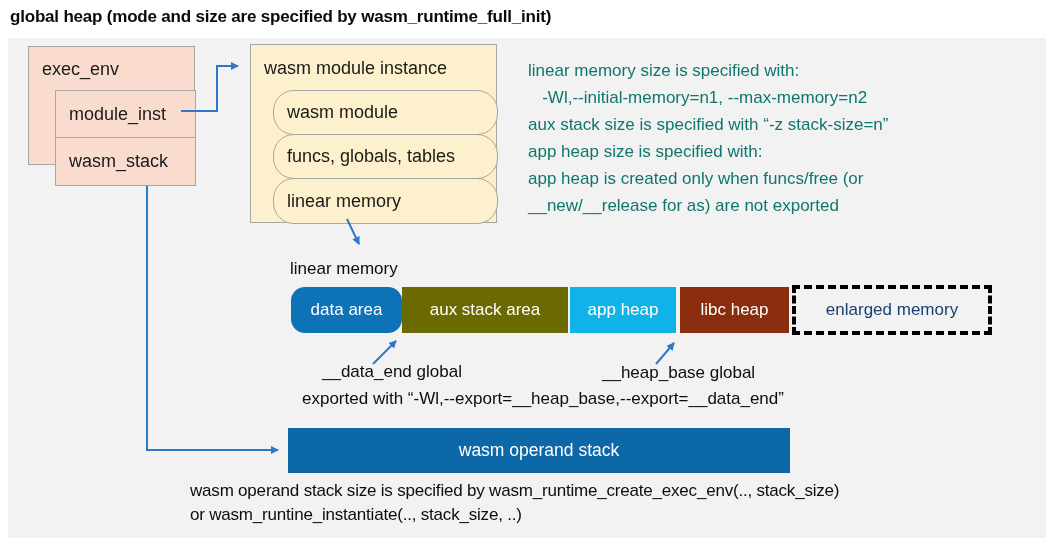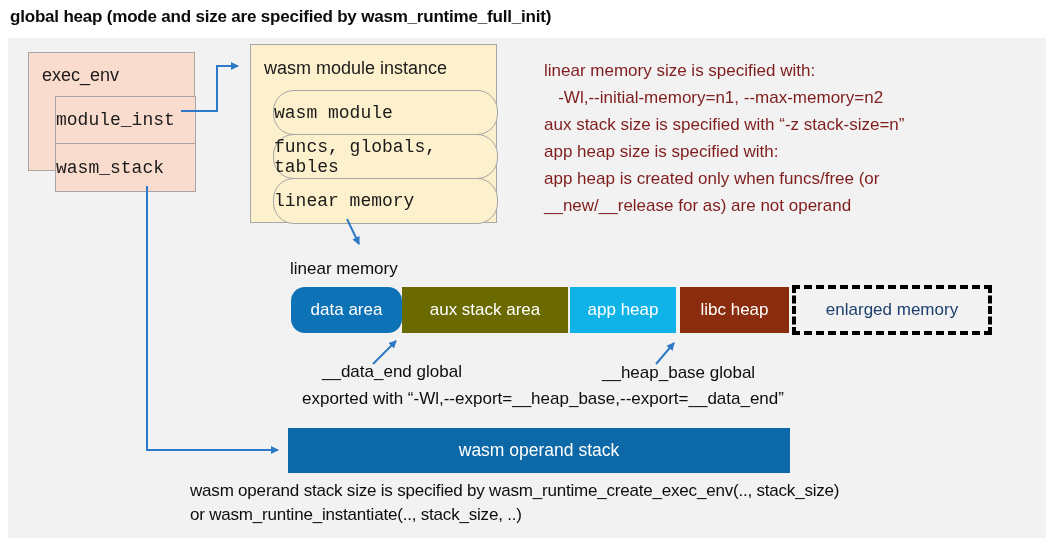--- a/index.html
+++ b/index.html
@@ -41,45 +41,45 @@
   .box-header {
     position: absolute;
     left: 0; top: 0; width: 100%;
     display: flex; align-items: center;
     padding-left: 13px;
   }
   .sub {
     position: absolute;
     border: 1px solid #a6a6a6;
     display: flex; align-items: center;
-    font-family: Liberation Mono, monospace;
+    padding-left: 13px;
   }
   .sub.pink { background: #fadcce; }
   .sub.cream { background: #fdf0cc; }
 
-  .exec-env { left: 28px; top: 52px; width: 167px; height: 119px; }
+  .exec-env { left: 28px; top: 46px; width: 167px; height: 119px; }
   .exec-env .box-header { height: 44px; }
   .exec-env .sub { left: 26px; width: 141px; }
   .exec-env .sub.f0 { top: 43px; height: 48px; }
   .exec-env .sub.f1 { top: 90px; height: 49px; }
 
   .mod-inst { left: 250px; top: 44px; width: 247px; height: 179px; }
   .mod-inst .box-header { height: 46px; }
   .mod-inst .sub { left: 22px; width: 225px; border-radius: 21px; }
   .mod-inst .sub.f0 { top: 45px; height: 45px; }
   .mod-inst .sub.f1 { top: 89px; height: 45px; }
   .mod-inst .sub.f2 { top: 133px; height: 46px; }
 
   
   .notes-right {
     position: absolute;
-    left: 544px; top: 57px;
+    left: 528px; top: 57px;
     font-size: 17px;
     line-height: 27px;
-    color: #7f1d1d;
+    color: #0f766e;
   }
   .note-line { white-space: pre; }
 
   
   .lm-label {
     position: absolute;
     left: 290px; top: 259px;
     font-size: 17px;
     color: #0d0d0d;
   }
@@ -160,21 +160,21 @@
     <div class="sub cream f1">funcs, globals, tables</div>
     <div class="sub cream f2">linear memory</div>
   </div>
 
   <div class="notes-right">
     <div class="note-line">linear memory size is specified with:</div>
     <div class="note-line">   -Wl,--initial-memory=n1, --max-memory=n2</div>
     <div class="note-line">aux stack size is specified with “-z stack-size=n”</div>
     <div class="note-line">app heap size is specified with:</div>
     <div class="note-line">app heap is created only when funcs/free (or</div>
-    <div class="note-line">__new/__release for as) are not operand</div>
+    <div class="note-line">__new/__release for as) are not exported</div>
   </div>
 
   <div class="lm-label">linear memory</div>
 
   <div class="seg data" style="background-color: rgb(14, 114, 182); border-radius: 14px;">data area</div>
   <div class="seg aux" style="background-color: rgb(106, 106, 0);">aux stack area</div>
   <div class="seg app" style="background-color: rgb(16, 179, 232);">app heap</div>
   <div class="seg libc" style="background-color: rgb(138, 44, 14);">libc heap</div>
   <div class="seg enl" style="background-color: rgb(242, 242, 242);">enlarged memory</div>
 

